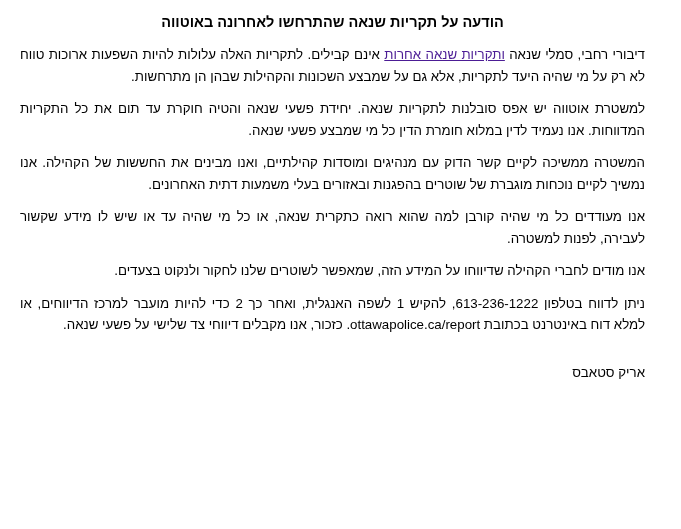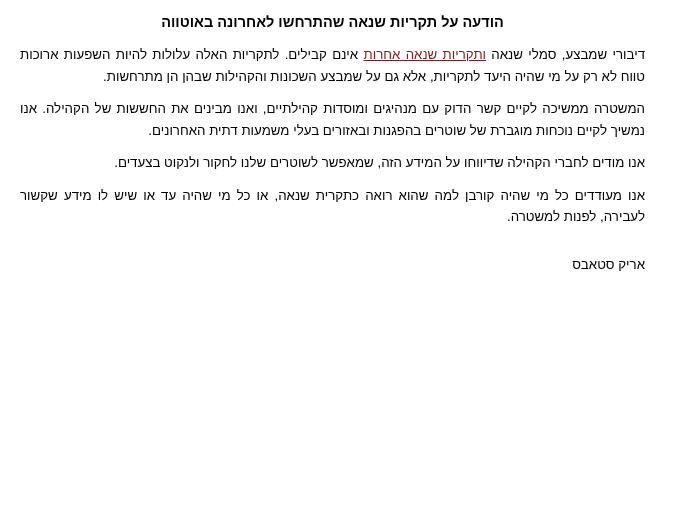--- a/index.html
+++ b/index.html
@@ -35,21 +35,21 @@
     font-size: 13.3px;
     line-height: 1.62;
     margin: 0 0 11px 0;
     text-align: justify;
     text-justify: inter-word;
   }
   .para.last-line-right {
     text-align: right;
   }
   a.inline-link {
-    color: #7f1d1d;
+    color: #4c1d95;
     text-decoration: underline;
   }
   .sig-block {
     margin-top: 26px;
   }
   .sig-line {
     font-family: "Liberation Sans", "DejaVu Sans", sans-serif;
     font-size: 13.3px;
     line-height: 1.62;
     margin: 0 0 16px 0;
@@ -58,29 +58,31 @@
 </style>
 </head>
 <body>
 
 <div class="page">
 
   <h1 class="doc-title">הודעה על תקריות שנאה שהתרחשו לאחרונה באוטווה</h1>
 
 
 
-  <p class="para"><span>דיבורי שמבצע, סמלי שנאה </span><a class="inline-link" href="#">ותקריות שנאה אחרות</a><span> אינם קבילים. לתקריות האלה עלולות להיות השפעות ארוכות טווח לא רק על מי שהיה היעד לתקריות, אלא גם על שמבצע השכונות והקהילות שבהן הן מתרחשות.</span></p>
+  <p class="para"><span>דיבורי רחבי, סמלי שנאה </span><a class="inline-link" href="#">ותקריות שנאה אחרות</a><span> אינם קבילים. לתקריות האלה עלולות להיות השפעות ארוכות טווח לא רק על מי שהיה היעד לתקריות, אלא גם על שמבצע השכונות והקהילות שבהן הן מתרחשות.</span></p>
 
+  <p class="para">למשטרת אוטווה יש אפס סובלנות לתקריות שנאה. יחידת פשעי שנאה והטיה חוקרת עד תום את כל התקריות המדווחות. אנו נעמיד לדין במלוא חומרת הדין כל מי שמבצע פשעי שנאה.</p>
 
   <p class="para">המשטרה ממשיכה לקיים קשר הדוק עם מנהיגים ומוסדות קהילתיים, ואנו מבינים את החששות של הקהילה. אנו נמשיך לקיים נוכחות מוגברת של שוטרים בהפגנות ובאזורים בעלי משמעות דתית האחרונים.</p>
 
+  <p class="para">אנו מעודדים כל מי שהיה קורבן למה שהוא רואה כתקרית שנאה, או כל מי שהיה עד או שיש לו מידע שקשור לעבירה, לפנות למשטרה.</p>
+
   <p class="para last-line-right">אנו מודים לחברי הקהילה שדיווחו על המידע הזה, שמאפשר לשוטרים שלנו לחקור ולנקוט בצעדים.</p>
 
-  <p class="para">אנו מעודדים כל מי שהיה קורבן למה שהוא רואה כתקרית שנאה, או כל מי שהיה עד או שיש לו מידע שקשור לעבירה, לפנות למשטרה.</p>
-
+  <p class="para">ניתן לדווח בטלפון 613-236-1222, להקיש 1 לשפה האנגלית, ואחר כך 2 כדי להיות מועבר למרכז הדיווחים, או למלא דוח באינטרנט בכתובת ottawapolice.ca/report. כזכור, אנו מקבלים דיווחי צד שלישי על פשעי שנאה.</p>
 
 
   <div class="sig-block">
     <p class="sig-line">אריק סטאבס</p>
 
   </div>
 
 </div>
 
 </body></html>

